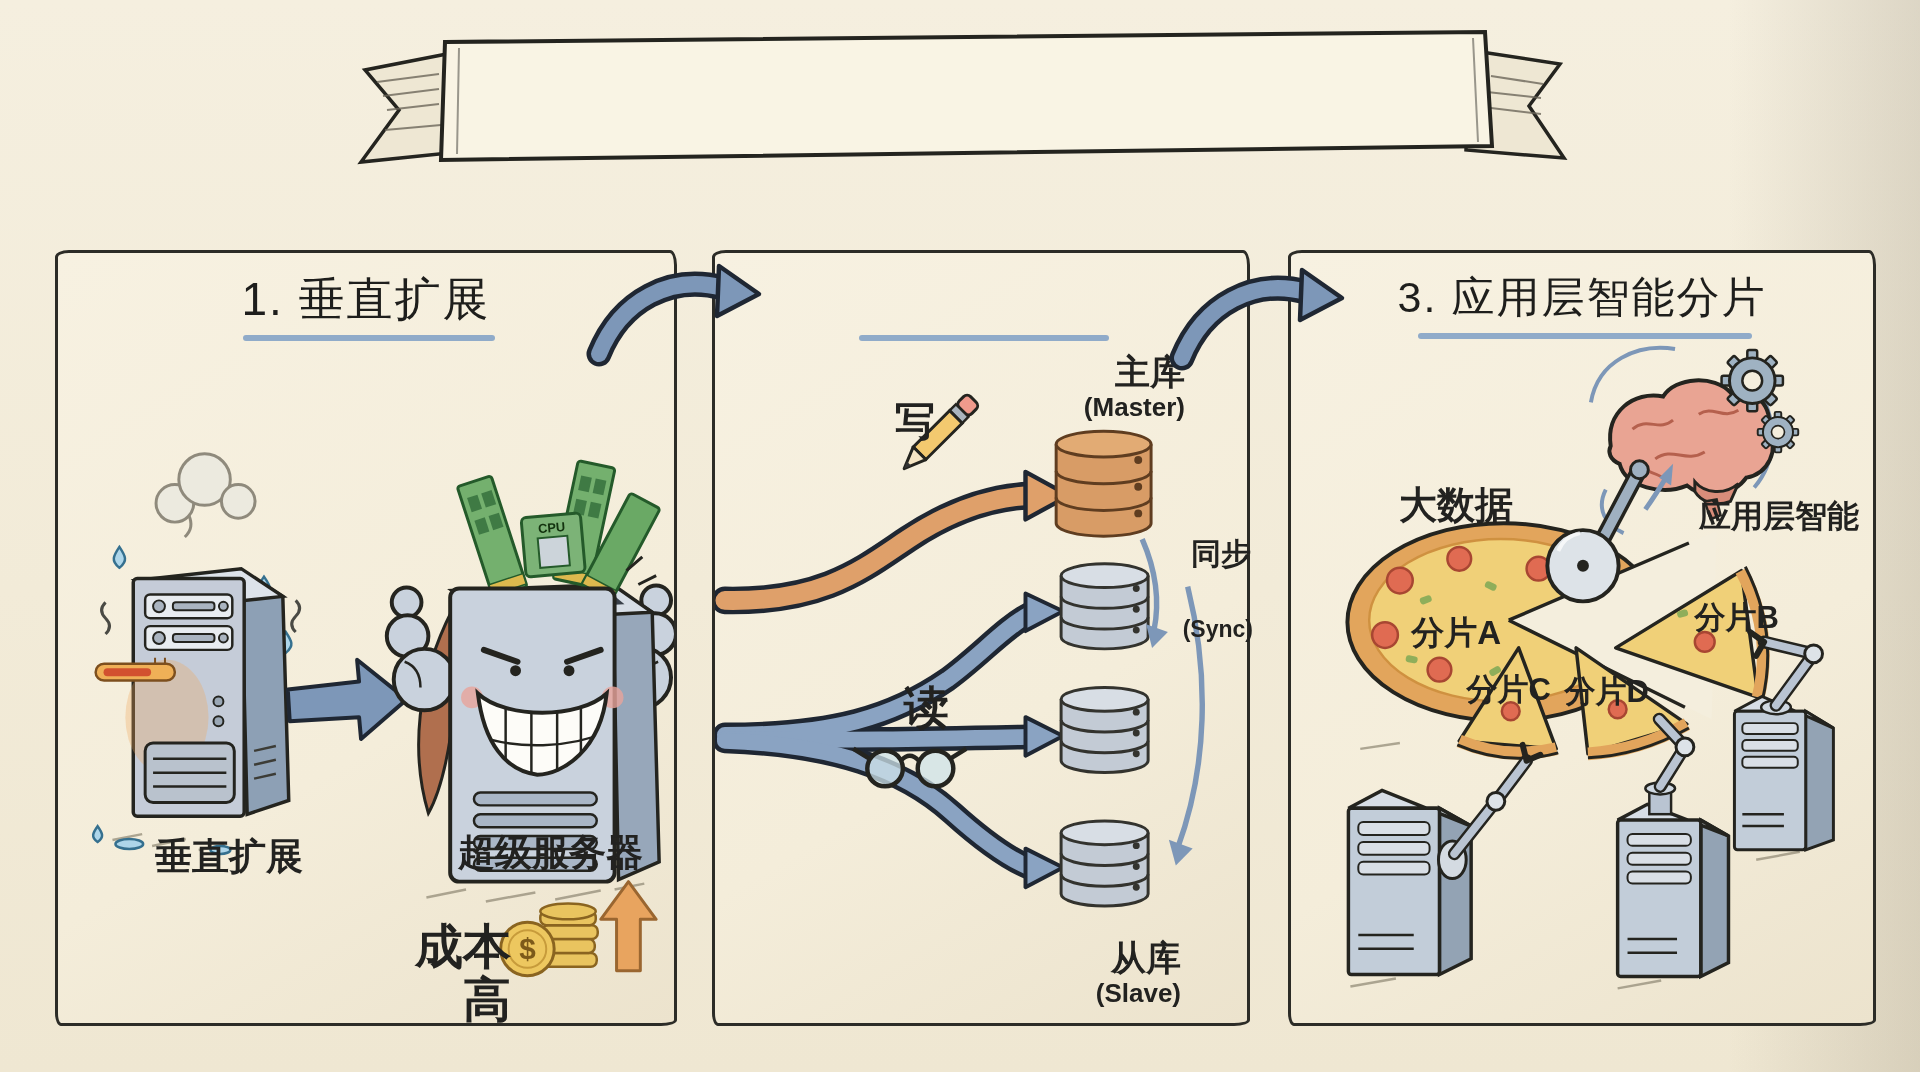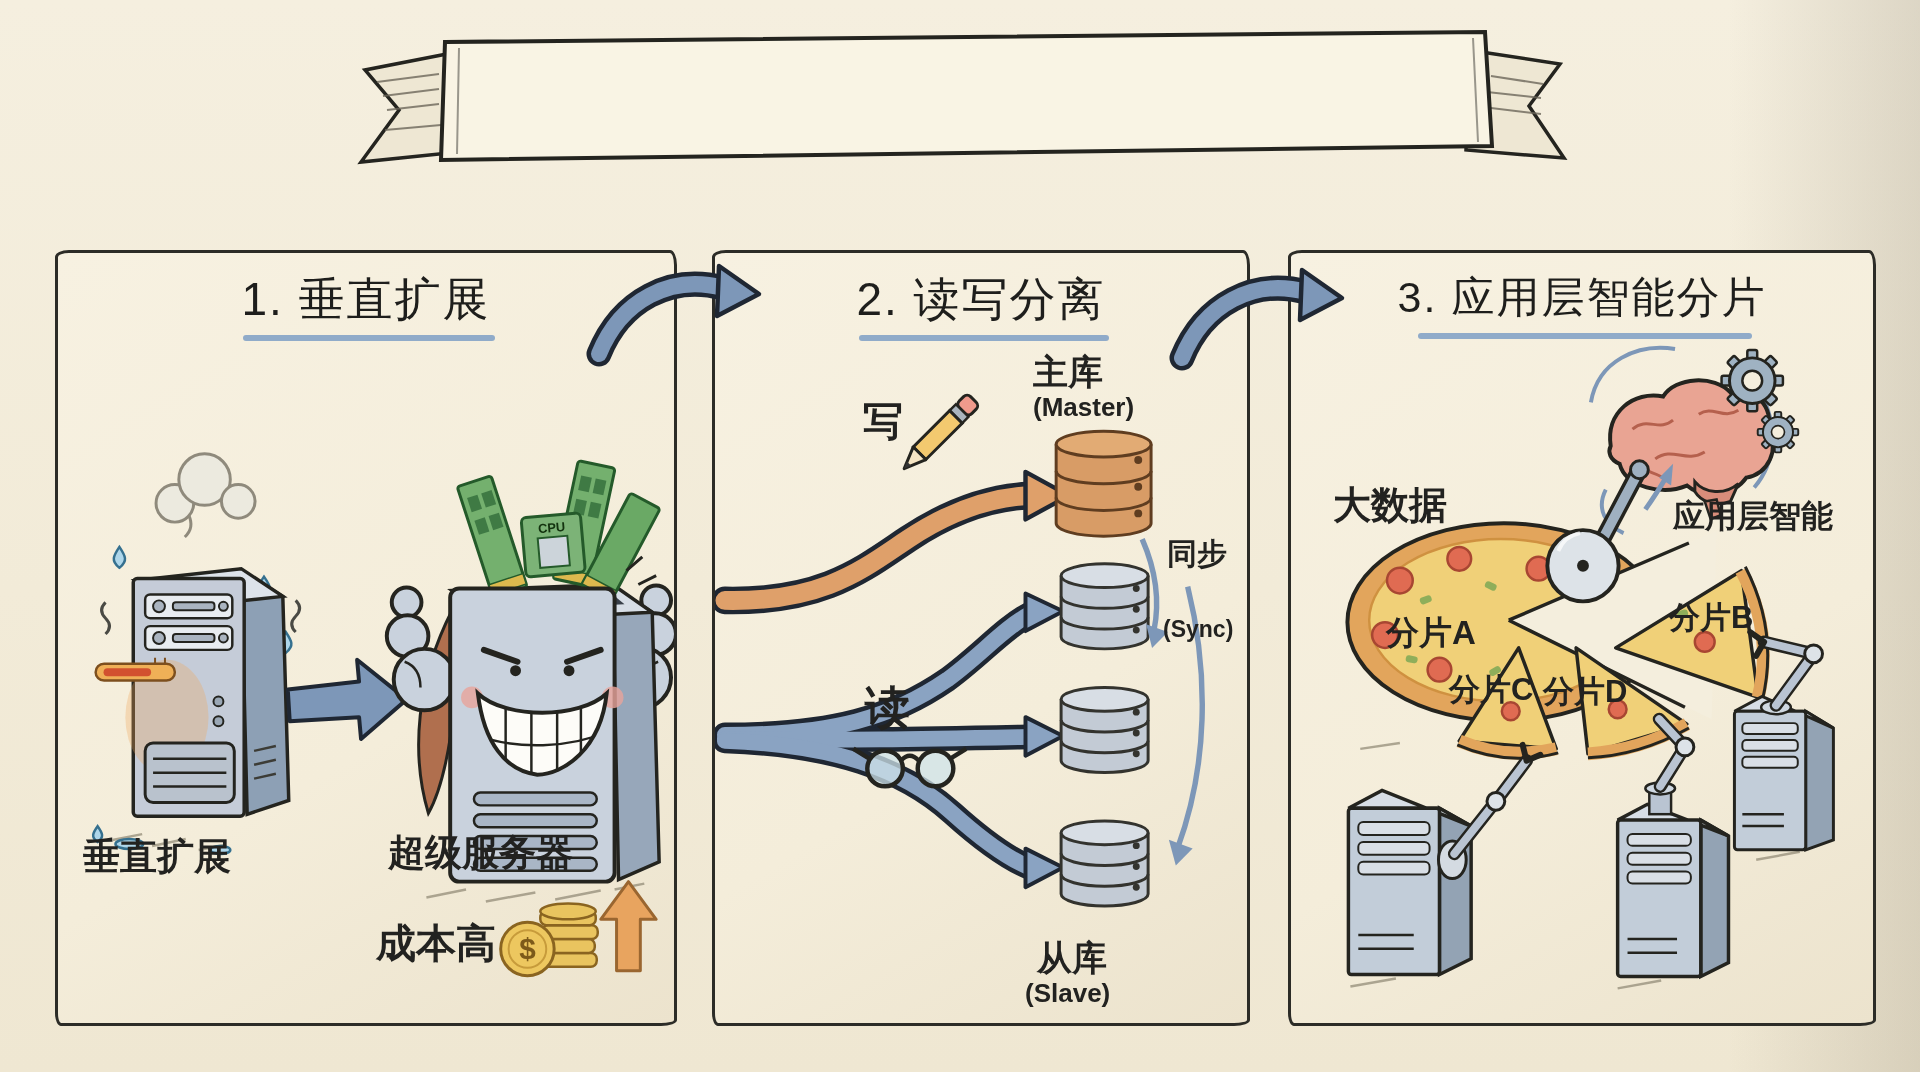--- a/index.html
+++ b/index.html
@@ -17,21 +17,21 @@
     position:absolute; top:250px; height:776px;
     border:3.5px solid #2c2c27;
     border-radius:14px 7px 16px 6px / 7px 15px 6px 13px;
     background:linear-gradient(150deg,#f7f1e1 0%,#f4edda 60%,#ece3cd 100%);
   }
   .panel-title {
     position:absolute; top:16px; left:0; right:0; text-align:center;
     font-weight:normal; letter-spacing:2px; color:#1e1e1c;
   }
   .underline { position:absolute; height:6px; background:#7e9fc5; opacity:.85; border-radius:4px; }
-  .lbl { position:absolute; font-weight:bold; text-align:left; line-height:1.1; color:#222220; }
+  .lbl { position:absolute; font-weight:bold; text-align:right; line-height:1.1; color:#222220; }
   svg.art { position:absolute; inset:0; width:100%; height:100%; }
   .banner { position:absolute; left:345px; top:10px; width:1235px; height:165px; }
   .banner-title {
     position:absolute; left:0; right:0; top:36px; text-align:center;
     font-size:76px; font-weight:800; letter-spacing:8px;
     color:#84a3c9; -webkit-text-stroke:2.5px #31425a;
     text-shadow:2px 3px 0 rgba(45,55,75,.22);
   }
   .flow-arrow { position:absolute; width:178px; height:112px; z-index:5; }
 </style>
@@ -212,25 +212,24 @@
         <circle cx="16" cy="62" r="27" fill="#edc75f" stroke="#8a6420" stroke-width="3"></circle>
         <circle cx="16" cy="62" r="19" fill="none" stroke="#c79b3b" stroke-width="2"></circle>
         <text x="16" y="72" font-size="30" font-weight="bold" text-anchor="middle" fill="#7c5a1a">$</text>
       </g>
 
       <polygon points="564,724 564,672 548,672 576,634 604,672 588,672 588,724" fill="#e8a45f" stroke="#9a6630" stroke-width="3" stroke-linejoin="round"></polygon>
     </svg>
 
     <div class="lbl" style="left:25px; top:584px; width:220px; font-size:37px;">垂直扩展</div>
     <div class="lbl" style="left:330px; top:580px; width:255px; font-size:37px;">超级服务器</div>
-    <div class="lbl" style="left:318px; top:668px; width:135px; font-size:40px;">成本高</div>
+    <div class="lbl" style="left:318px; top:668px; width:135px; font-size:48px;">成本高</div>
   </div>
 
   <div class="panel" style="left:712px; width:538px;">
-    <div class="panel-title" style="font-size:46px;">2. 读写分离</div>
     <div class="underline" style="left:144px; top:82px; width:250px;"></div>
 
     <svg class="art" viewBox="0 0 538 776">
 
       <g>
         <path d="M10 350 C 110 352, 150 318, 195 288 C 240 258, 280 246, 316 244" stroke="#1f2733" stroke-width="28" fill="none" stroke-linecap="round"></path>
         <path d="M10 350 C 110 352, 150 318, 195 288 C 240 258, 280 246, 316 244" stroke="#dfa06a" stroke-width="19" fill="none" stroke-linecap="round"></path>
         <polygon points="314,220 358,244 314,268" fill="#dfa06a" stroke="#1f2733" stroke-width="4.5" stroke-linejoin="round"></polygon>
       </g>
 
@@ -307,21 +306,21 @@
       </g>
     </svg>
 
     <div class="lbl" style="left:148px; top:146px; width:72px; font-size:40px;">写</div>
     <div class="lbl" style="left:318px; top:100px; width:152px; font-size:35px;">主库</div>
     <div class="lbl" style="left:318px; top:140px; width:152px; font-size:26px;">(Master)</div>
     <div class="lbl" style="left:452px; top:284px; width:84px; font-size:30px;">同步</div>
     <div class="lbl" style="left:448px; top:320px; width:90px; font-size:23px;margin-top:44px;">(Sync)</div>
     <div class="lbl" style="left:150px; top:430px; width:84px; font-size:45px;">读</div>
     <div class="lbl" style="left:322px; top:686px; width:144px; font-size:35px;">从库</div>
-    <div class="lbl" style="left:310px; top:726px; width:144px; font-size:26px;">(Slave)</div>
+    <div class="lbl" style="left:322px; top:726px; width:144px; font-size:26px;">(Slave)</div>
   </div>
 
   <div class="panel" style="left:1288px; width:588px;padding-left:8px;">
     <div class="panel-title" style="font-size:43px;">3. 应用层智能分片</div>
     <div class="underline" style="left:127px; top:80px; width:334px;"></div>
 
     <svg class="art" viewBox="0 0 588 776">
       <g stroke="#8d8672" stroke-width="2.5" opacity=".7" fill="none">
         <path d="M70 500 l40 -6 M60 740 l46 -8 M330 742 l44 -8 M470 612 l44 -8"></path>
       </g>

